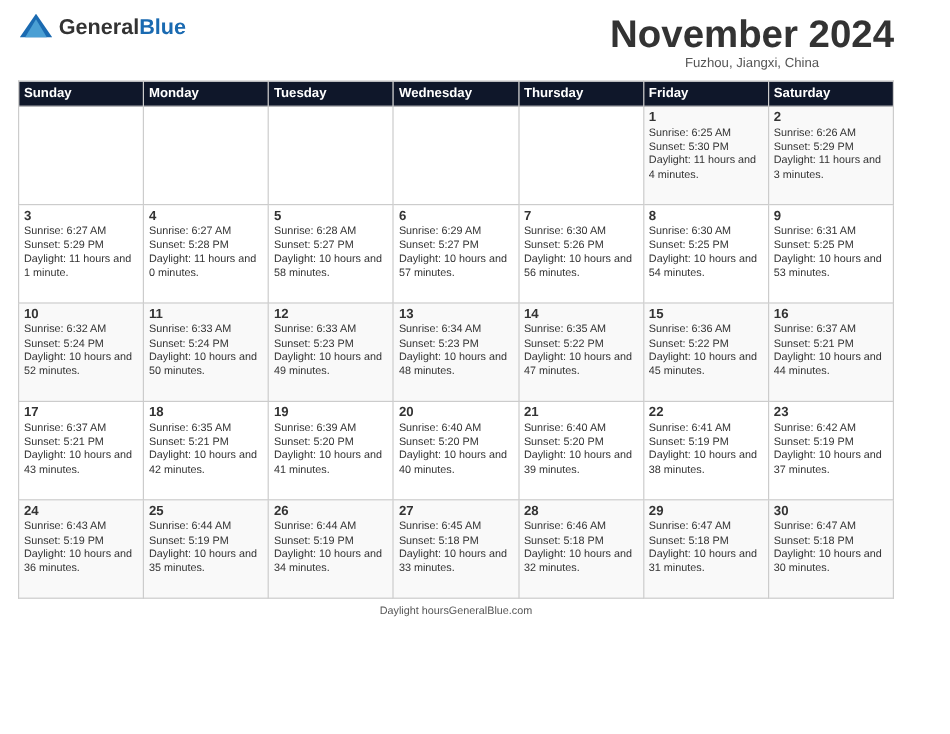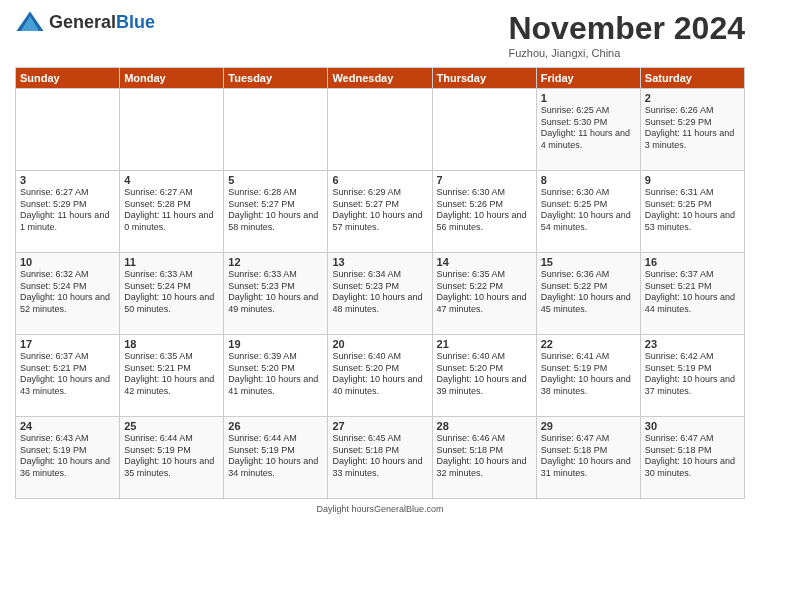--- a/index.html
+++ b/index.html
@@ -24,38 +24,38 @@
     .logo {
       display: flex;
       align-items: center;
       gap: 4px;
     }
     .logo-icon {
       width: 30px;
       height: 24px;
     }
     .title-block {
-      text-align: left;
+      text-align: center;
     }
     .month-title {
       font-size: 32px;
       font-weight: bold;
       color: #333;
     }
     .location {
       font-size: 11px;
       color: #555;
     }
     .calendar-table {
       width: 100%;
       border-collapse: collapse;
       table-layout: fixed;
     }
     .calendar-table thead th {
-      background-color: #c2410c;
+      background-color: #0f172a;
       color: #fff;
       font-size: 11px;
       font-weight: bold;
       padding: 4px 4px;
       border: 1px solid #ccc;
       text-align: left;
     }
     .calendar-table tbody td {
       border: 1px solid #ccc;
       vertical-align: top;

